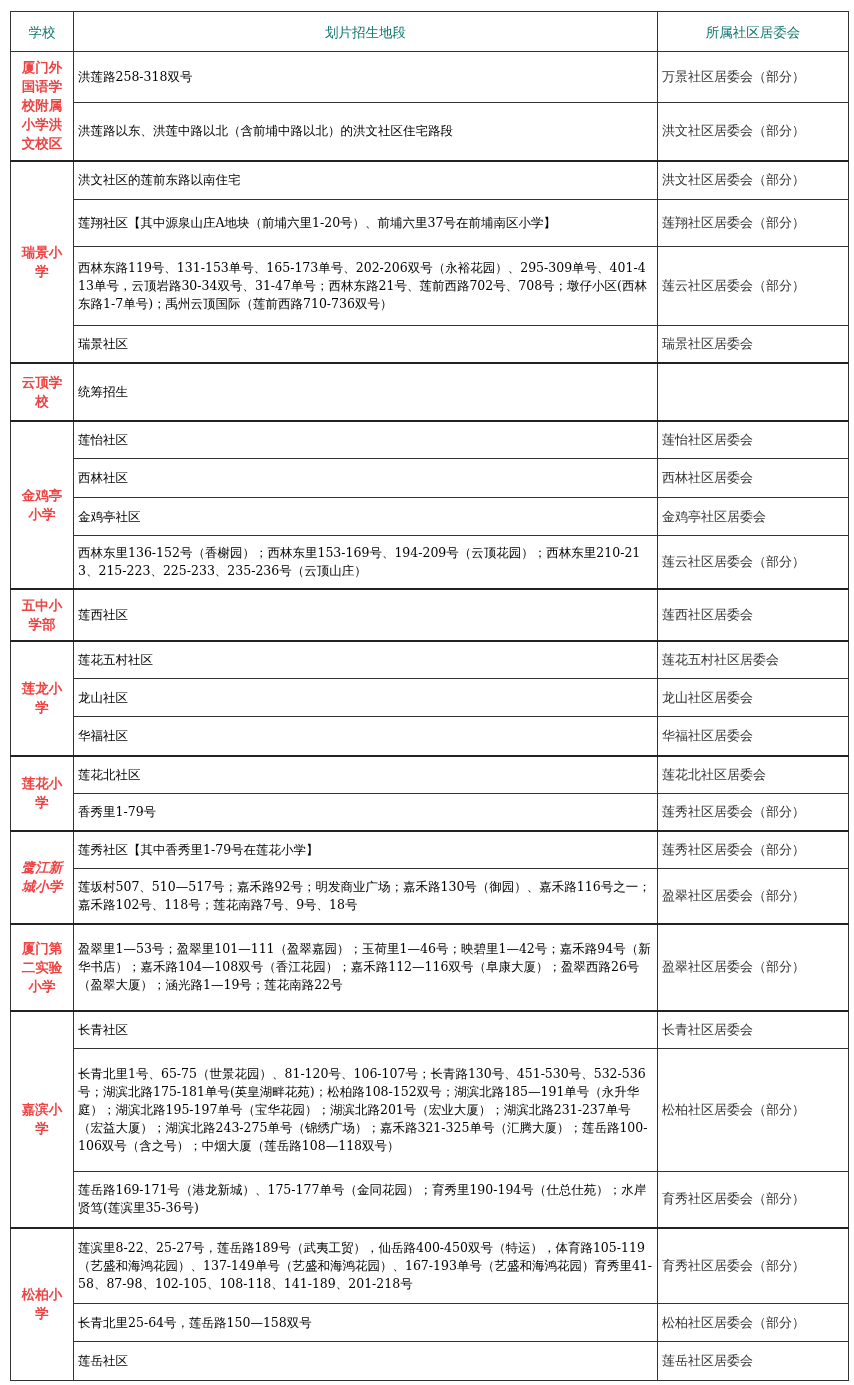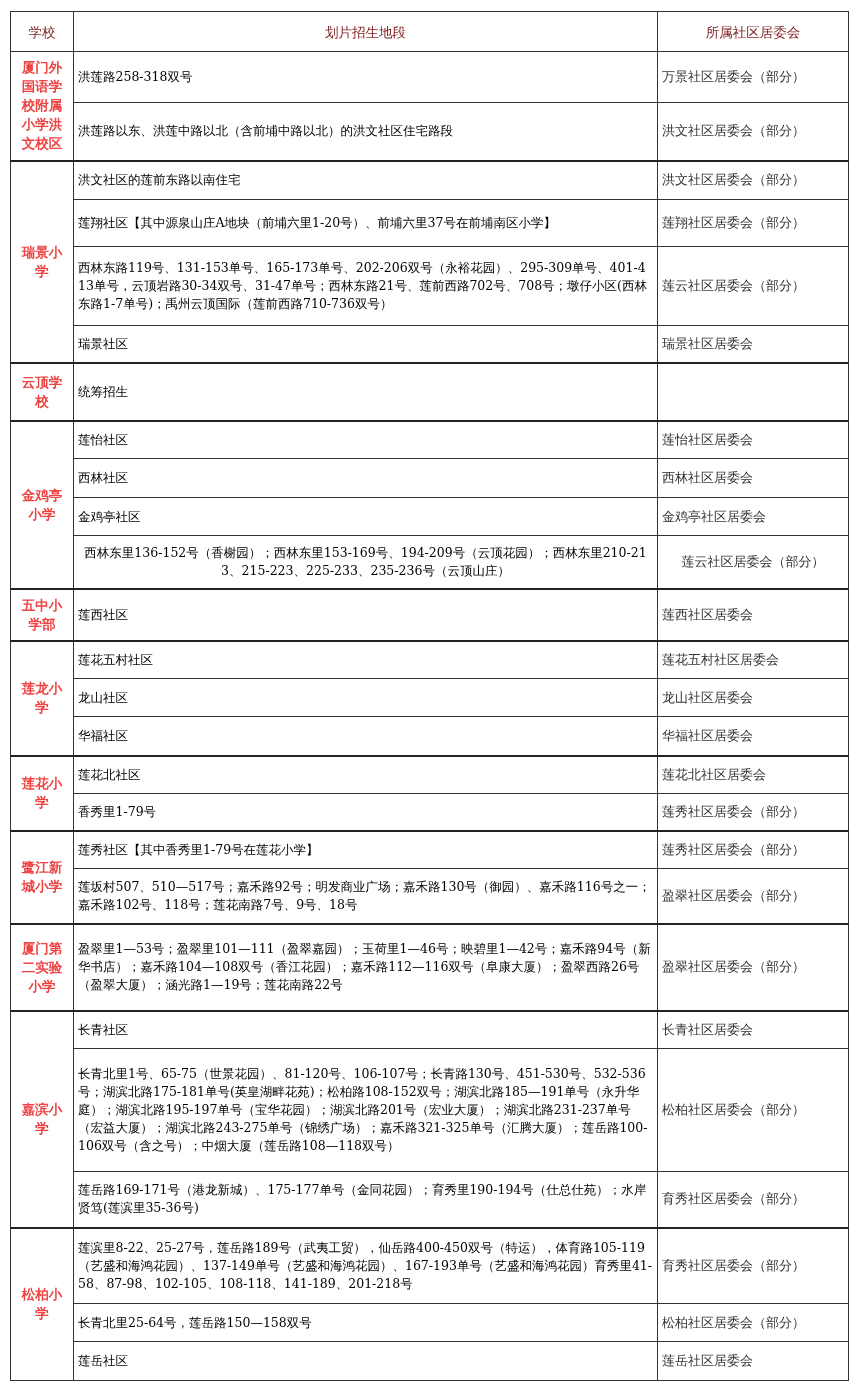--- a/index.html
+++ b/index.html
@@ -20,21 +20,21 @@
       padding: 0 4px;
       font-size: 12.5px;
       line-height: 18px;
       vertical-align: middle;
       word-break: break-all;
     }
     th {
       font-family: "DejaVu Sans", "Liberation Sans", sans-serif;
       font-weight: normal;
       font-size: 13.5px;
-      color: #7f1d1d;
+      color: #0f766e;
       text-align: center;
       height: 39px;
     }
     td.school {
       font-family: "DejaVu Sans", "Liberation Sans", sans-serif;
       font-weight: bold;
       font-size: 13.5px;
       line-height: 19px;
       text-align: center;
       color: #ef4444;
@@ -100,21 +100,21 @@
           <td class="comm">莲怡社区居委会</td>
         </tr>
         <tr style="height: 39px;">
           <td class="area">西林社区</td>
           <td class="comm">西林社区居委会</td>
         </tr>
         <tr style="height: 38px;">
           <td class="area">金鸡亭社区</td>
           <td class="comm">金鸡亭社区居委会</td>
         </tr>
-        <tr style="height: 53px; text-align: center;">
+        <tr style="height: 53px;">
           <td class="area">西林东里136-152号（香榭园）；西林东里153-169号、194-209号（云顶花园）；西林东里210-213、215-223、225-233、235-236号（云顶山庄）</td>
           <td class="comm">莲云社区居委会（部分）</td>
         </tr>
         <tr class="thick-top" style="height: 52px; padding-left: 40px;">
           <td class="school" rowspan="1"><span style="display: inline-block; width: 3em;">五中小学部</span></td>
           <td class="area">莲西社区</td>
           <td class="comm">莲西社区居委会</td>
         </tr>
         <tr class="thick-top" style="height: 38px;">
           <td class="school" rowspan="3"><span style="display: inline-block; width: 3em;">莲龙小学</span></td>
@@ -132,21 +132,21 @@
         <tr class="thick-top" style="height: 38px;">
           <td class="school" rowspan="2"><span style="display: inline-block; width: 3em;">莲花小学</span></td>
           <td class="area">莲花北社区</td>
           <td class="comm">莲花北社区居委会</td>
         </tr>
         <tr style="height: 37px;">
           <td class="area">香秀里1-79号</td>
           <td class="comm">莲秀社区居委会（部分）</td>
         </tr>
         <tr class="thick-top" style="height: 38px;">
-          <td class="school" rowspan="2"><span style="display: inline-block; width: 3em;">鹭江新城小学</span></td>
+          <td class="school" rowspan="2"><span style="display: inline-block; width: 3em; font-style: italic;">鹭江新城小学</span></td>
           <td class="area">莲秀社区【其中香秀里1-79号在莲花小学】</td>
           <td class="comm">莲秀社区居委会（部分）</td>
         </tr>
         <tr style="height: 55px;">
           <td class="area">莲坂村507、510—517号；嘉禾路92号；明发商业广场；嘉禾路130号（御园）、嘉禾路116号之一；嘉禾路102号、118号；莲花南路7号、9号、18号</td>
           <td class="comm">盈翠社区居委会（部分）</td>
         </tr>
         <tr class="thick-top" style="height: 87px;">
           <td class="school" rowspan="1"><span style="display: inline-block; width: 3em;">厦门第二实验小学</span></td>
           <td class="area">盈翠里1—53号；盈翠里101—111（盈翠嘉园）；玉荷里1—46号；映碧里1—42号；嘉禾路94号（新华书店）；嘉禾路104—108双号（香江花园）；嘉禾路112—116双号（阜康大厦）；盈翠西路26号（盈翠大厦）；涵光路1—19号；莲花南路22号</td>

